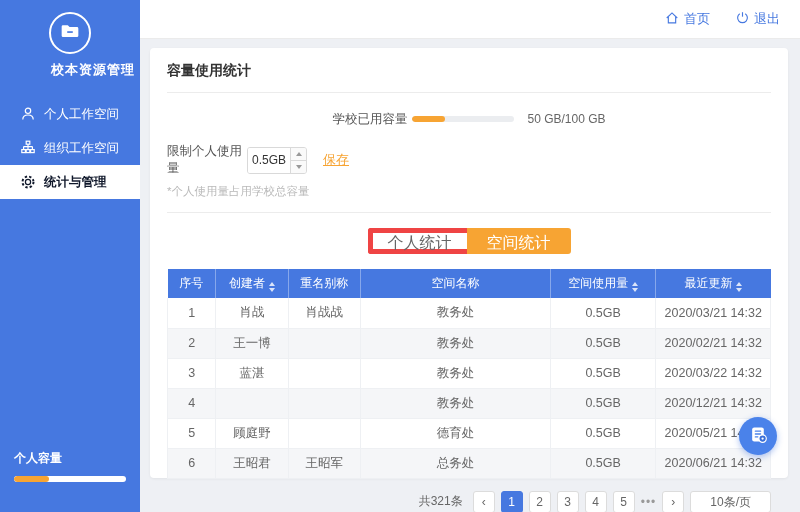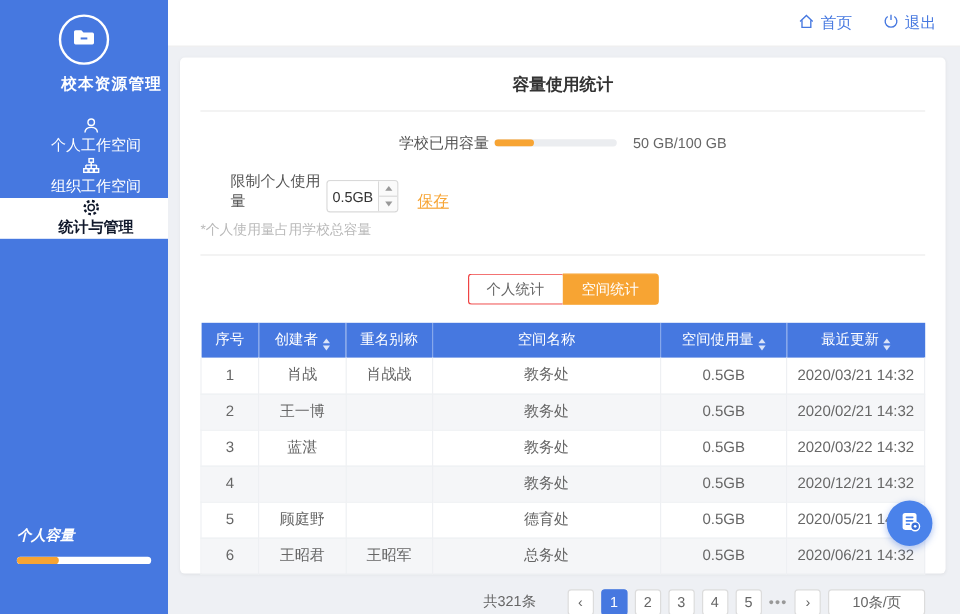--- a/index.html
+++ b/index.html
@@ -6,65 +6,65 @@
   html,body { width:800px; height:512px; overflow:hidden;
     font-family:"Liberation Sans","DejaVu Sans",sans-serif; background:#eef0f4; }
   .app { position:relative; width:800px; height:512px; }
 
   
   .sidebar { position:absolute; left:0; top:0; width:140px; height:512px; background:#4678e0; }
   .logo { width:42px; height:42px; border:2px solid #fff; border-radius:50%;
     margin:12px auto 7px; display:flex; align-items:center; justify-content:center; }
   .side-title { color:#fff; font-size:13px; font-weight:bold; text-align:center; margin-bottom:18px; letter-spacing:1px;padding-left:46px; }
   .nav-item { height:34px; display:flex; align-items:center; padding-left:20px;
-    color:#fff; font-size:12.5px; cursor:pointer; margin-bottom:0;flex-direction:column; }
+    color:#fff; font-size:12.5px; cursor:pointer; margin-bottom:0; }
   .nav-item .nicon { display:inline-flex; width:16px; margin-right:8px; }
   .nav-item.active { background:#fff; color:#0f172a; font-weight:bold; }
-  .quota { position:absolute; left:14px; right:14px; bottom:42px;font-style:italic; }
+  .quota { position:absolute; left:14px; right:14px; bottom:30px; }
   .quota-row { display:flex; justify-content:space-between; align-items:baseline; color:#fff; }
   .quota-label { font-size:12px; font-weight:bold; }
   .quota-value { font-size:11px; }
   .quota-bar { height:6px; background:#fff; border-radius:3px; margin-top:9px; overflow:hidden; }
   .quota-bar i { display:block; height:100%; background:#f7a433; border-radius:3px; }
 
   
   .topbar { position:absolute; left:140px; right:0; top:0; height:39px; background:#fff;
     border-bottom:1px solid #ebebeb; display:flex; align-items:center; justify-content:flex-end; padding-right:20px; }
   .toplink { display:inline-flex; align-items:center; gap:5px; color:#4678e0; font-size:13px;
     margin-left:26px; text-decoration:none; cursor:pointer; }
 
   
   .content { position:absolute; left:140px; right:0; top:39px; bottom:0; background:#eef0f4; }
   .card { position:absolute; left:10px; top:9px; right:12px; bottom:34px; background:#fff;
     border-radius:4px; box-shadow:0 1px 3px rgba(0,0,0,.06); padding:14px 17px; }
   .card-title { font-size:14px; font-weight:bold; color:#333; padding-bottom:12px;
-    border-bottom:1px solid #ececec; margin-bottom:15px;text-align:center; }
+    border-bottom:1px solid #ececec; margin-bottom:15px; }
   .cap-row { display:flex; align-items:center; margin-bottom:13px; height:22px;justify-content:center; }
   .lbl { width:80px; font-size:12.5px; color:#555; flex:none; }
   .track { width:102px; height:6px; background:#ebedf0; border-radius:3px; overflow:hidden; }
   .track i { display:block; height:100%; background:#f7a433; border-radius:3px; }
   .cap-val { margin-left:13px; font-size:12px; color:#666; }
-  .limit-row { display:flex; align-items:flex-end; margin-bottom:7px;margin-left:25px; }
+  .limit-row { display:flex; align-items:center; margin-bottom:7px; }
   .numbox { display:flex; border:1px solid #d9d9d9; border-radius:3px; height:27px; overflow:hidden; background:#fff; }
   .numbox input { width:42px; border:none; outline:none; text-align:center; font-size:12px; color:#333;
     font-family:inherit; }
   .spin { width:16px; display:flex; flex-direction:column; border-left:1px solid #d9d9d9; }
   .spin button { flex:1; border:none; background:#fafafa; cursor:pointer; display:flex;
     align-items:center; justify-content:center; padding:0; }
   .spin button + button { border-top:1px solid #d9d9d9; }
   .tri-up { width:0; height:0; border-left:3px solid transparent; border-right:3px solid transparent;
     border-bottom:4px solid #999; }
   .tri-down { width:0; height:0; border-left:3px solid transparent; border-right:3px solid transparent;
     border-top:4px solid #999; }
   .save { margin-left:16px; color:#f7a433; font-size:13px; text-decoration:underline; cursor:pointer; }
   .note { font-size:11.5px; color:#b9b9b9; padding-bottom:13px; border-bottom:1px solid #ececec; }
 
   
   .tabs { display:flex; justify-content:center; margin:15px 0 15px; }
-  .tab { height:26px; padding:0 15px; font-size:12px; border:1px solid #ef4444; background:#fff;
+  .tab { height:26px; padding:0 15px; font-size:16px; border:5px solid #ef4444; background:#fff;
     color:#666; cursor:pointer; font-family:inherit; }
   .tab:first-child { border-radius:3px 0 0 3px; border-right:none; }
   .tab:last-child { border-radius:0 3px 3px 0; }
   .tab.active { background:#f7a433; border-color:#f7a433; color:#fff; }
 
   
   table { width:100%; border-collapse:collapse; table-layout:fixed; }
   thead th { background:#4678e0; color:#fff; font-size:12px; font-weight:normal; height:29px;
     border-right:1px solid rgba(255,255,255,.35); }
   thead th:last-child { border-right:none;font-family:Liberation Serif, serif; }
@@ -73,21 +73,21 @@
   tbody td:first-child { border-left:1px solid #eef0f3; }
   tbody tr:nth-child(even) { background:#f5f6f8; }
   .sort { display:inline-flex; flex-direction:column; gap:2px; margin-left:4px; vertical-align:1px; }
   .sort .su { width:0; height:0; border-left:3px solid transparent; border-right:3px solid transparent;
     border-bottom:4px solid rgba(255,255,255,.8); }
   .sort .sd { width:0; height:0; border-left:3px solid transparent; border-right:3px solid transparent;
     border-top:4px solid rgba(255,255,255,.8); }
 
   
   .pager { display:flex; justify-content:flex-end; align-items:center; gap:6px; margin-top:12px; }
-  .total { font-size:12px; color:#666; margin-right:20px; }
+  .total { font-size:12px; color:#666; margin-right:4px; }
   .pg { min-width:22px; height:22px; line-height:20px; padding:0 5px; border:1px solid #dcdcdc;
     border-radius:3px; background:#fff; color:#666; font-size:12px; text-align:center; cursor:pointer;
     font-family:inherit; }
   .pg.active { background:#4678e0; border-color:#4678e0; color:#fff; }
   .dots { border:none; background:none; color:#999; font-size:12px; letter-spacing:1px; }
   .size { padding:0 19px; }
 
   
   .fab { position:absolute; left:739px; top:417px; width:38px; height:38px; border-radius:50%;
     background:#4a82ea; border:none; cursor:pointer; display:flex; align-items:center; justify-content:center;

